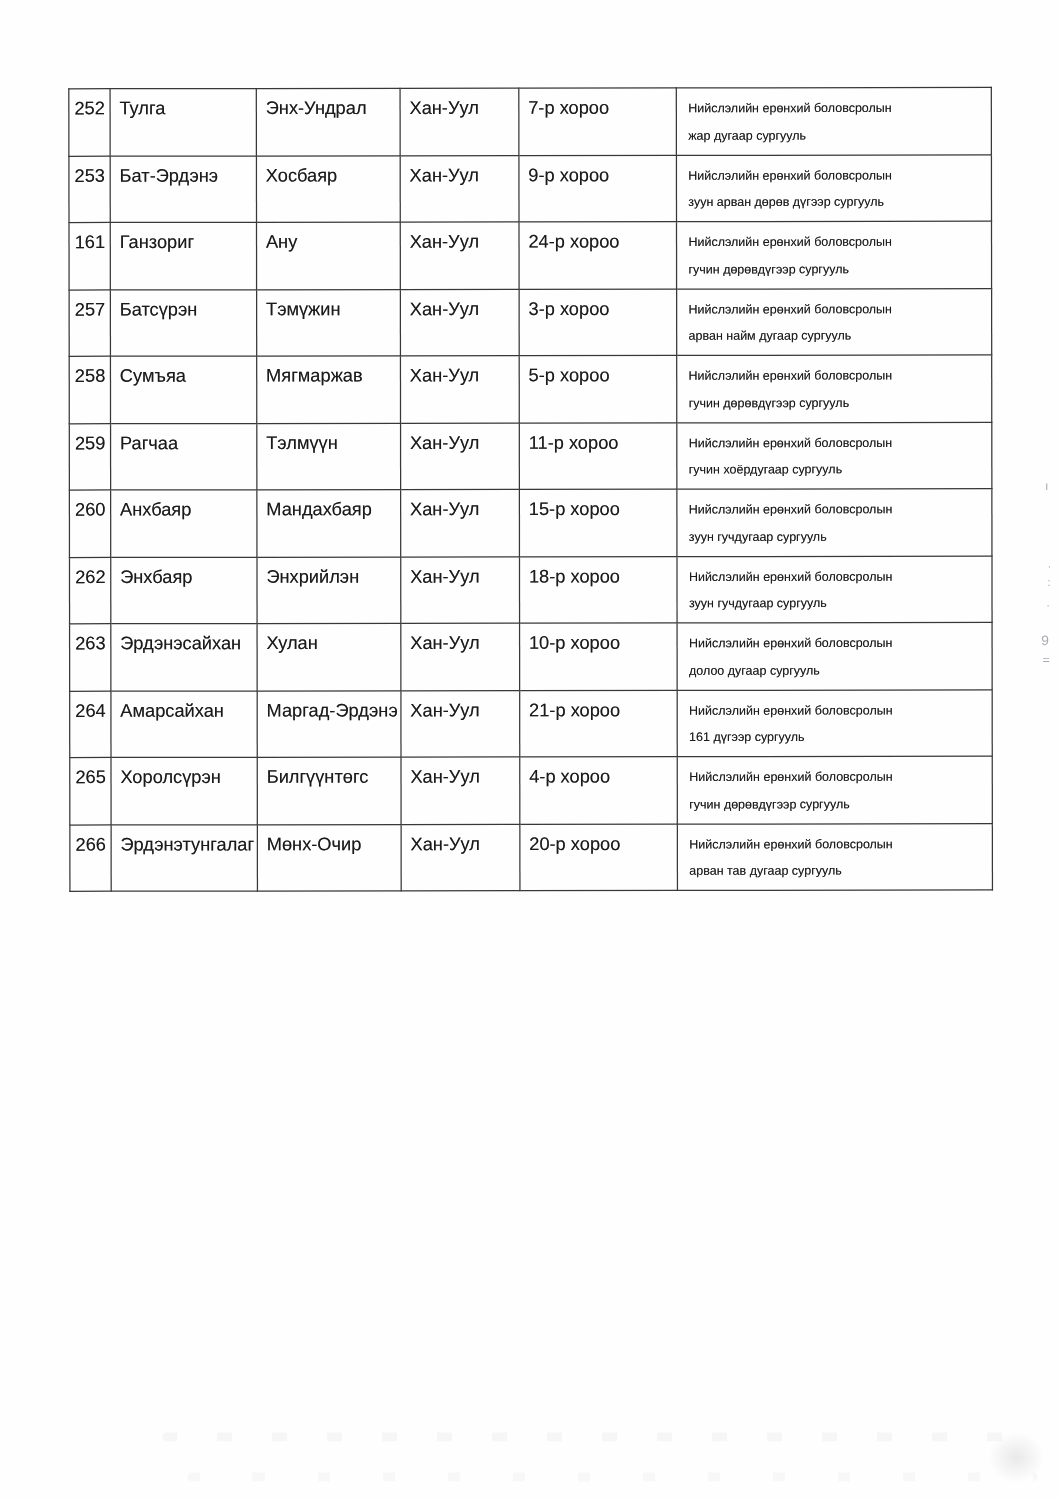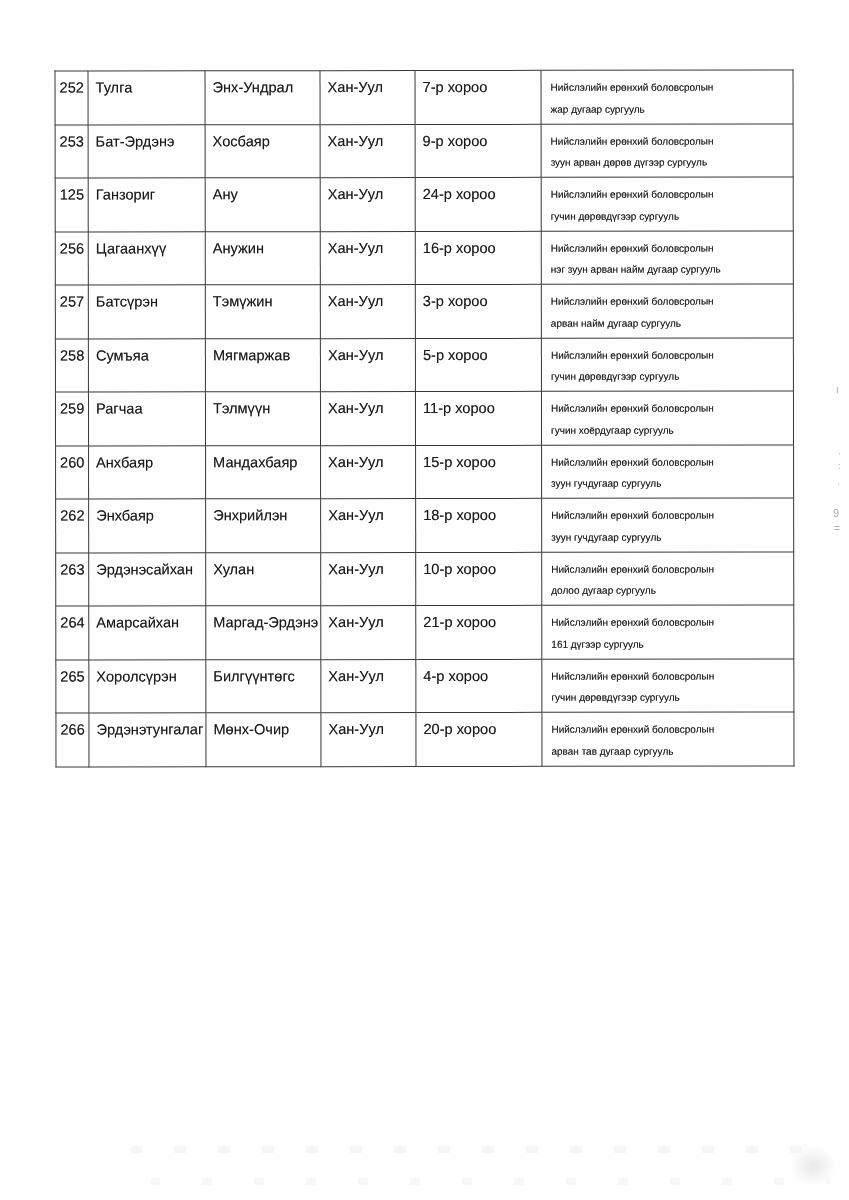--- a/index.html
+++ b/index.html
@@ -124,42 +124,31 @@
       <td class="c-txt">Хан-Уул</td>
       <td class="c-txt">9-р хороо</td>
       <td class="c-school">
         <span class="line">Нийслэлийн ерөнхий боловсролын</span>
         <span class="line">зуун арван дөрөв дүгээр сургууль</span>
       </td>
     </tr>
 
 
     <tr>
-      <td class="c-no">125</td>
+      <td class="c-no">161</td>
       <td class="c-txt">Ганзориг</td>
       <td class="c-txt">Ану</td>
       <td class="c-txt">Хан-Уул</td>
       <td class="c-txt">24-р хороо</td>
       <td class="c-school">
         <span class="line">Нийслэлийн ерөнхий боловсролын</span>
         <span class="line">гучин дөрөвдүгээр сургууль</span>
       </td>
     </tr>
 
-    <tr>
-      <td class="c-no">256</td>
-      <td class="c-txt">Цагаанхүү</td>
-      <td class="c-txt">Анужин</td>
-      <td class="c-txt">Хан-Уул</td>
-      <td class="c-txt">16-р хороо</td>
-      <td class="c-school">
-        <span class="line">Нийслэлийн ерөнхий боловсролын</span>
-        <span class="line">нэг зуун арван найм дугаар сургууль</span>
-      </td>
-    </tr>
 
     <tr>
       <td class="c-no">257</td>
       <td class="c-txt">Батсүрэн</td>
       <td class="c-txt">Тэмүжин</td>
       <td class="c-txt">Хан-Уул</td>
       <td class="c-txt">3-р хороо</td>
       <td class="c-school">
         <span class="line">Нийслэлийн ерөнхий боловсролын</span>
         <span class="line">арван найм дугаар сургууль</span>

